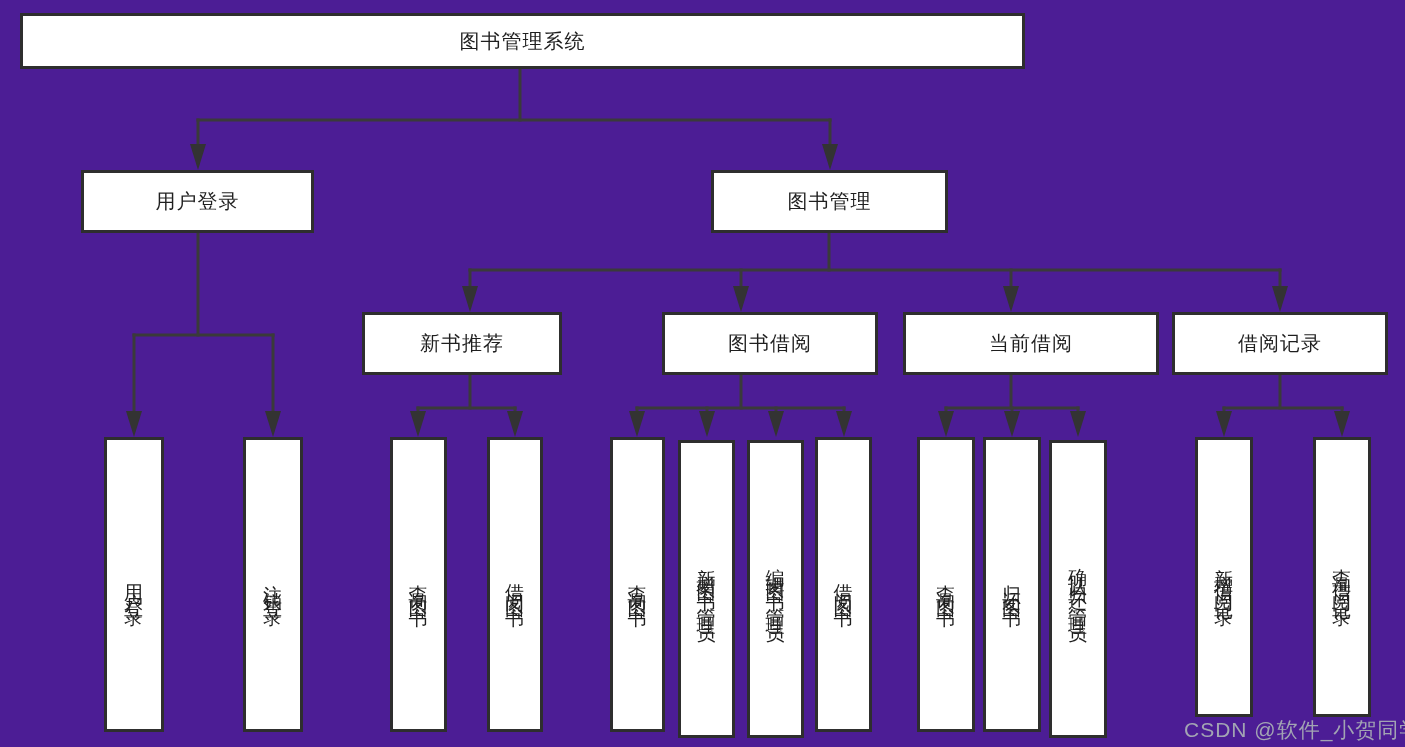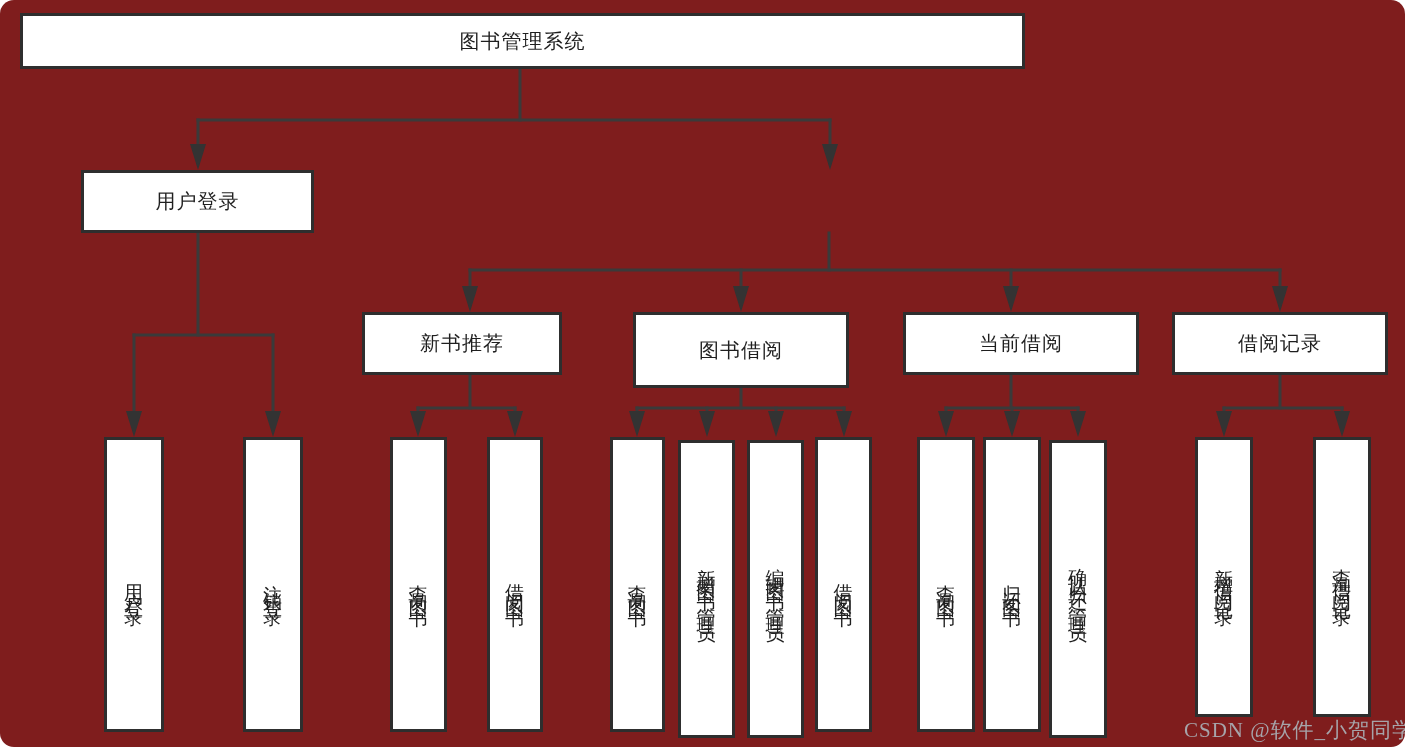--- a/index.html
+++ b/index.html
@@ -1,18 +1,18 @@
 <!DOCTYPE html>
 <html><head>
 <meta charset="utf-8">
 <style>
   html,body{margin:0;padding:0;background:#ffffff;}
   #canvas{
-    position:relative;width:1405px;height:747px;background:#7f1d1d;
-    font-family:Liberation Serif, serif;color:#1f1f1f;overflow:hidden;border-radius:14px;
+    position:relative;width:1405px;height:747px;background:#4c1d95;
+    font-family:Liberation Sans, sans-serif;color:#1f1f1f;overflow:hidden;
   }
   #connectors{position:absolute;left:0;top:0;z-index:0;}
   .node{
     position:absolute;background:#ffffff;border:3px solid #2e2e2e;
     display:flex;align-items:center;justify-content:center;
     box-sizing:border-box;z-index:1;
   }
   .h{font-size:20px;letter-spacing:1px;}
   .v{font-size:19px;}
   .v .vtxt{
@@ -96,28 +96,31 @@
     </g>
   </svg>
 
   <div class="node h" style="left:20px;top:13px;width:1005px;height:56px">
     <span>图书管理系统</span>
   </div>
 
   <div class="node h" style="left:81px;top:170px;width:233px;height:63px">
     <span>用户登录</span>
   </div>
+  <div class="node h" style="left:711px;top:170px;width:237px;height:63px">
+    <span>图书管理</span>
+  </div>
 
   <div class="node h" style="left:362px;top:312px;width:200px;height:63px">
     <span>新书推荐</span>
   </div>
-  <div class="node h" style="left:633px;top:312px;width:216px;height:76px">
+  <div class="node h" style="left:662px;top:312px;width:216px;height:63px">
     <span>图书借阅</span>
   </div>
-  <div class="node h" style="left:903px;top:312px;width:236px;height:63px">
+  <div class="node h" style="left:903px;top:312px;width:256px;height:63px">
     <span>当前借阅</span>
   </div>
   <div class="node h" style="left:1172px;top:312px;width:216px;height:63px">
     <span>借阅记录</span>
   </div>
 
   <div class="node v" style="left:104px;top:437px;width:60px;height:295px">
     <span class="vtxt">用户登录</span>
   </div>
   <div class="node v" style="left:243px;top:437px;width:60px;height:295px">

